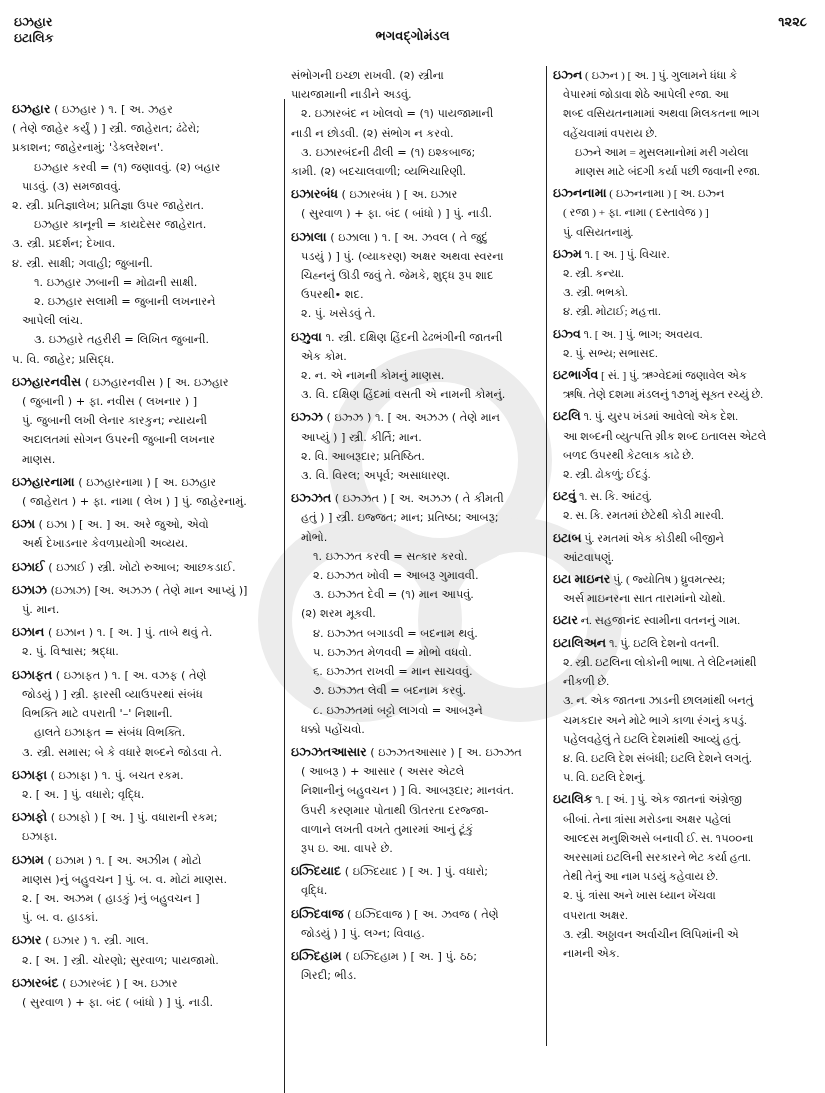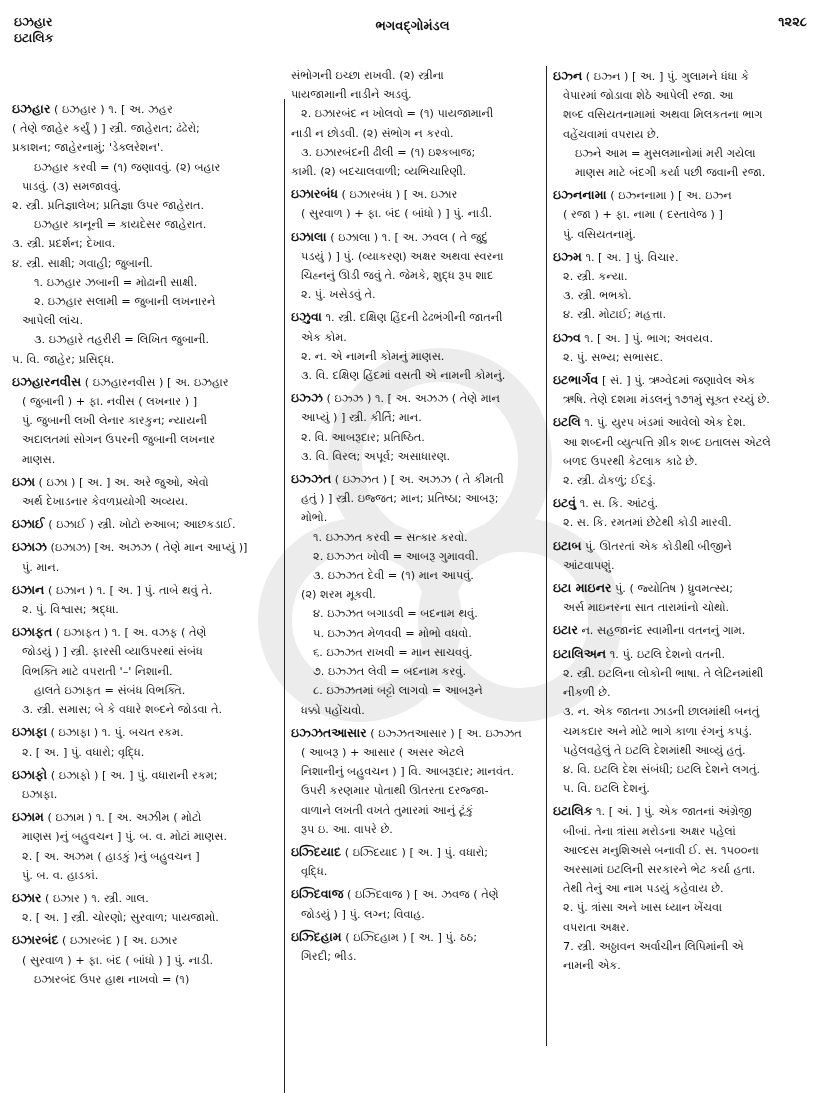--- a/index.html
+++ b/index.html
@@ -37,21 +37,21 @@
       left: 14px;
       top: 0;
       font-weight: bold;
       font-size: 12.5px;
       line-height: 16px;
     }
     .running-title {
       position: absolute;
       left: 0;
       width: 825px;
-      top: 4px;
+      top: 14px;
       text-align: center;
       font-weight: bold;
       font-size: 13px;
     }
     .page-number {
       position: absolute;
       right: 18px;
       top: 0;
       font-weight: bold;
       font-size: 13px;
@@ -67,21 +67,21 @@
     }
     .col {
       box-sizing: border-box;
       padding: 0 5px;
       font-size: 11.3px;
       line-height: 19.2px;
       text-align: justify;
     }
     .col-1 { width: 275px; border-right: 1.2px solid #222; padding-left: 2px; margin-top: 33px; }
     .col-2 { width: 262px; border-right: 1.2px solid #222; padding-left: 6px; height: 980px; }
-    .col-3 { width: 271px; padding-left: 6px; }
+    .col-3 { width: 271px; padding-left: 6px; font-family: Liberation Serif, serif; }
     .col-1 { height: 1010px; }
     .entry {
       margin: 0 0 3px 0;
     }
     .line {
       display: block;
       white-space: nowrap;
       overflow: hidden;
     }
     .indent { padding-left: 10px; }
@@ -130,20 +130,24 @@
         <span class="line"><span>૫. વિ. જાહેર; પ્રસિદ્ધ.</span></span>
       </div>
       <div class="entry">
         <span class="line"><span class="hw">ઇઝહારનવીસ</span><span> ( ઇઝહારનવીસ ) [ અ. ઇઝહાર</span></span>
         <span class="line indent"><span>( જુબાની )  +  ફા.  નવીસ  ( લખનાર ) ]</span></span>
         <span class="line indent"><span>પું. જુબાની લખી લેનાર કારકુન; ન્યાયની</span></span>
         <span class="line indent"><span>અદાલતમાં સોગન ઉપરની જુબાની લખનાર</span></span>
         <span class="line indent"><span>માણસ.</span></span>
       </div>
       <div class="entry">
+        <span class="line"><span class="hw">ઇઝહારનામા</span><span>  ( ઇઝહારનામા )  [ અ. ઇઝહાર</span></span>
+        <span class="line indent"><span>( જાહેરાત ) + ફા. નામા ( લેખ ) ] પું. જાહેરનામું.</span></span>
+      </div>
+      <div class="entry">
         <span class="line"><span class="hw">ઇઝા</span><span> ( ઇઝા ) [ અ. ] અ. અરે જુઓ, એવો</span></span>
         <span class="line indent"><span>અર્થ દેખાડનાર કેવળપ્રયોગી અવ્યય.</span></span>
       </div>
       <div class="entry">
         <span class="line"><span class="hw">ઇઝાઈ</span><span> ( ઇઝાઈ ) સ્ત્રી. ખોટો રુઆબ; આછકડાઈ.</span></span>
       </div>
       <div class="entry">
         <span class="line"><span class="hw">ઇઝાઝ</span><span> (ઇઝાઝ) [અ. અઝઝ ( તેણે માન આપ્યું )]</span></span>
         <span class="line indent"><span>પું. માન.</span></span>
       </div>
@@ -172,40 +176,40 @@
         <span class="line indent"><span>૨. [ અ. અઝમ ( હાડકું )નું બહુવચન ]</span></span>
         <span class="line indent"><span>પું. બ. વ. હાડકાં.</span></span>
       </div>
       <div class="entry">
         <span class="line"><span class="hw">ઇઝાર</span><span> ( ઇઝાર ) ૧. સ્ત્રી. ગાલ.</span></span>
         <span class="line indent"><span>૨. [ અ. ] સ્ત્રી. ચોરણો; સુરવાળ; પાયજામો.</span></span>
       </div>
       <div class="entry">
         <span class="line"><span class="hw">ઇઝારબંદ</span><span>  ( ઇઝારબંદ )  [ અ. ઇઝાર</span></span>
         <span class="line indent"><span>( સુરવાળ ) + ફા. બંદ ( બાંધો ) ] પું. નાડી.</span></span>
-        <span class="line indent2"><span>ઇઝારબંદ ઉપર હાથ નાખવો = (૧)</span></span>
       </div>
     </div>
   <div class="col col-2">
       <div class="entry">
         <span class="line"><span>સંભોગની ઇચ્છા રાખવી. (૨) સ્ત્રીના</span></span>
         <span class="line"><span>પાયજામાની નાડીને અડવું.</span></span>
         <span class="line indent"><span>૨. ઇઝારબંદ ન ખોલવો = (૧) પાયજામાની</span></span>
         <span class="line"><span>નાડી ન છોડવી. (૨) સંભોગ ન કરવો.</span></span>
         <span class="line indent"><span>૩. ઇઝારબંદની ઢીલી = (૧) ઇશ્કબાજ;</span></span>
         <span class="line"><span>કામી. (૨) બદચાલવાળી; વ્યભિચારિણી.</span></span>
       </div>
       <div class="entry">
         <span class="line"><span class="hw">ઇઝારબંધ</span><span>  ( ઇઝારબંધ )  [ અ. ઇઝાર</span></span>
         <span class="line indent"><span>( સુરવાળ ) + ફા. બંદ ( બાંધો ) ] પું. નાડી.</span></span>
       </div>
       <div class="entry">
         <span class="line"><span class="hw">ઇઝાલા</span><span> ( ઇઝાલા ) ૧. [ અ. ઝવલ ( તે જુદું</span></span>
         <span class="line indent"><span>પડયું ) ] પું. (વ્યાકરણ) અક્ષર અથવા સ્વરના</span></span>
         <span class="line indent"><span>ચિહ્નનું ઊડી જવું તે. જેમકે, શુદ્ધ રૂપ શાદ</span></span>
+        <span class="line indent"><span>ઉપરથી• શદ.</span></span>
         <span class="line indent"><span>૨. પું. ખસેડવું તે.</span></span>
       </div>
       <div class="entry">
         <span class="line"><span class="hw">ઇઝુવા</span><span> ૧. સ્ત્રી. દક્ષિણ હિંદની ઢેઢભંગીની જાતની</span></span>
         <span class="line indent"><span>એક કોમ.</span></span>
         <span class="line indent"><span>૨. ન. એ નામની કોમનું માણસ.</span></span>
         <span class="line indent"><span>૩. વિ. દક્ષિણ હિંદમાં વસતી એ નામની કોમનું.</span></span>
       </div>
       <div class="entry">
         <span class="line"><span class="hw">ઇઝ્ઝ</span><span> ( ઇઝ્ઝ ) ૧. [ અ. અઝઝ ( તેણે માન</span></span>
@@ -281,21 +285,21 @@
         <span class="line"><span class="hw">ઇટલિ</span><span> ૧. પું. યુરપ ખંડમાં આવેલો એક દેશ.</span></span>
         <span class="line indent"><span>આ શબ્દની વ્યુત્પત્તિ ગ્રીક શબ્દ ઇતાલસ એટલે</span></span>
         <span class="line indent"><span>બળદ ઉપરથી કેટલાક કાઢે છે.</span></span>
         <span class="line indent"><span>૨. સ્ત્રી. ઢોકળું; ઈદડું.</span></span>
       </div>
       <div class="entry">
         <span class="line"><span class="hw">ઇટવું</span><span> ૧. સ. કિ. આંટવું.</span></span>
         <span class="line indent"><span>૨. સ. કિ. રમતમાં છેટેથી કોડી મારવી.</span></span>
       </div>
       <div class="entry">
-        <span class="line"><span class="hw">ઇટાબ</span><span>  પું.  ઊતરતાં એક કોડીથી બીજીને</span></span>
+        <span class="line"><span class="hw">ઇટાબ</span><span>  પું.  રમતમાં એક કોડીથી બીજીને</span></span>
         <span class="line indent"><span>આંટવાપણું.</span></span>
       </div>
       <div class="entry">
         <span class="line"><span class="hw">ઇટા માઇનર</span><span> પું. ( જ્યોતિષ ) ધ્રુવમત્સ્ય;</span></span>
         <span class="line indent"><span>અર્સ માઇનરના સાત તારામાંનો ચોથો.</span></span>
       </div>
       <div class="entry">
         <span class="line"><span class="hw">ઇટાર</span><span> ન. સહજાનંદ સ્વામીના વતનનું ગામ.</span></span>
       </div>
       <div class="entry">
@@ -309,17 +313,17 @@
         <span class="line indent"><span>૫. વિ. ઇટલિ દેશનું.</span></span>
       </div>
       <div class="entry">
         <span class="line"><span class="hw">ઇટાલિક</span><span> ૧. [ અં. ] પું. એક જાતનાં અંગ્રેજી</span></span>
         <span class="line indent"><span>બીબાં. તેના ત્રાંસા મરોડના અક્ષર પહેલાં</span></span>
         <span class="line indent"><span>આલ્દસ મનુશિઅસે બનાવી ઈ. સ. ૧૫૦૦ના</span></span>
         <span class="line indent"><span>અરસામાં ઇટલિની સરકારને ભેટ કર્યા હતા.</span></span>
         <span class="line indent"><span>તેથી તેનું આ નામ પડયું કહેવાય છે.</span></span>
         <span class="line indent"><span>૨. પું. ત્રાંસા અને ખાસ ધ્યાન ખેંચવા</span></span>
         <span class="line indent"><span>વપરાતા અક્ષર.</span></span>
-        <span class="line indent"><span>7. સ્ત્રી. અઠ્ઠાવન અર્વાચીન લિપિમાંની એ</span></span>
+        <span class="line indent"><span>૩. સ્ત્રી. અઠ્ઠાવન અર્વાચીન લિપિમાંની એ</span></span>
         <span class="line indent"><span>નામની એક.</span></span>
       </div>
     </div>
 </div>
 
 </body></html>

